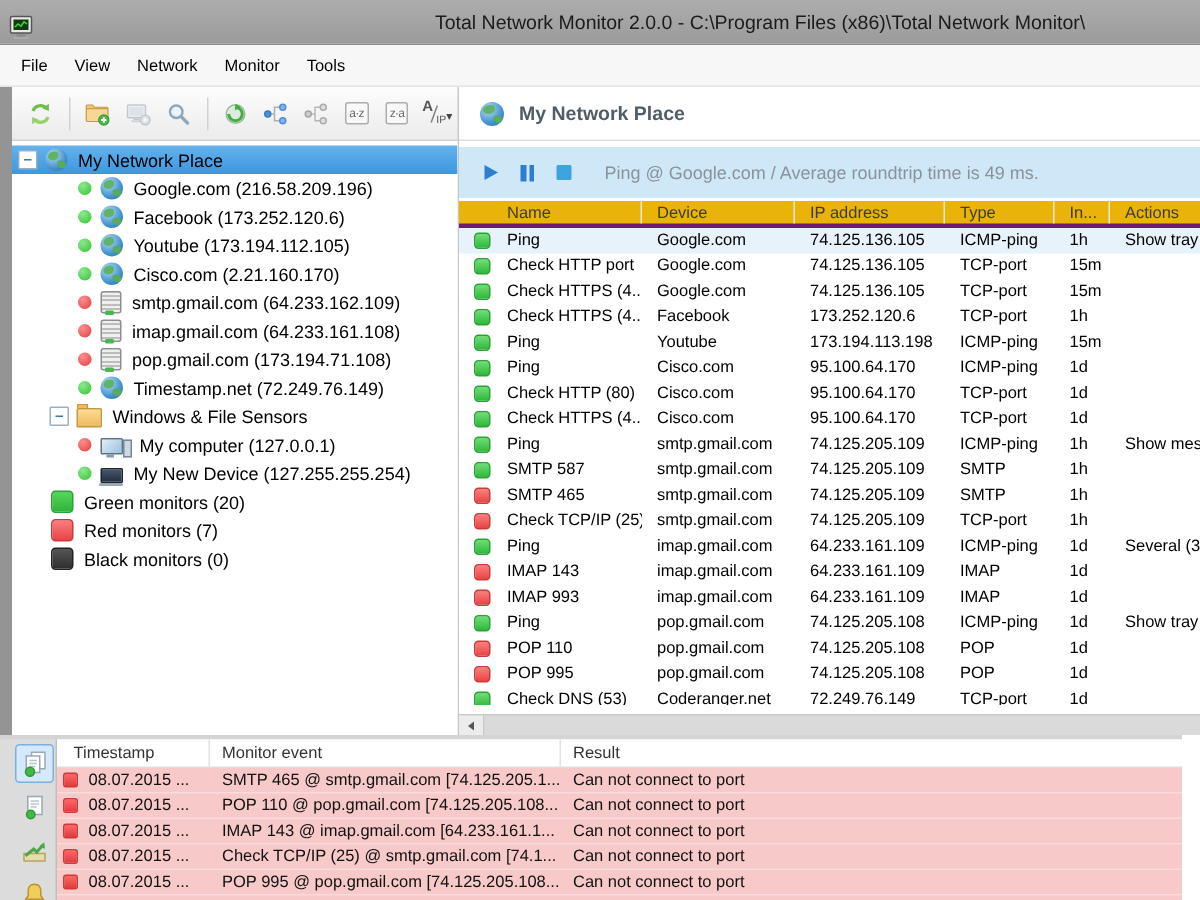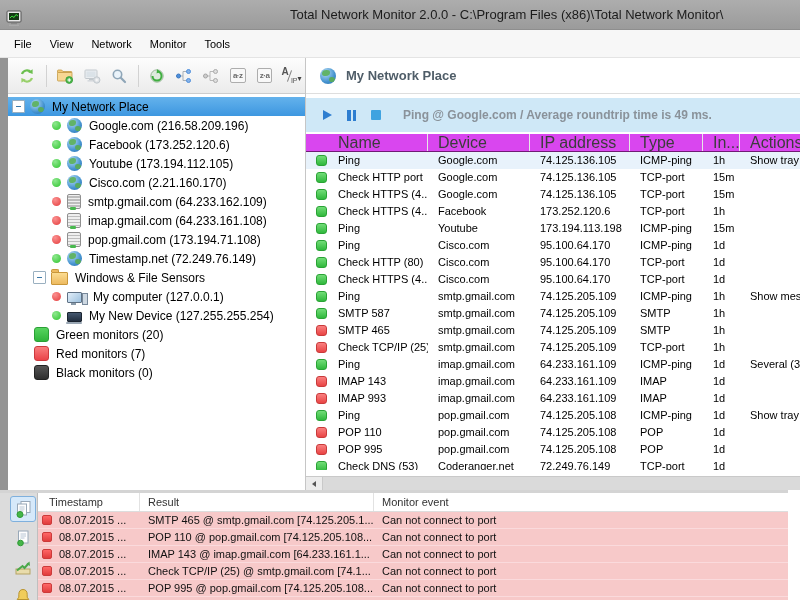--- a/index.html
+++ b/index.html
@@ -13,21 +13,21 @@
            border-bottom:1px solid #e4e4e4;display:flex;align-items:center;padding-left:5px;box-sizing:border-box}
   .menu-item{padding:0 9px;font-size:11px;color:#000000;line-height:26px;cursor:default}
   .win-left{position:absolute;left:0;top:58px;width:8px;height:542px;background:#949494}
   
   .toolbar{position:absolute;left:8px;top:58px;width:297px;height:36px;background:linear-gradient(#fdfdfd,#ebebeb);
            border-bottom:1px solid #cdcdcd;display:flex;align-items:center;box-sizing:border-box}
   .tb{width:26px;height:26px;margin:0 1px;display:flex;align-items:center;justify-content:center;border-radius:3px}
   .tb.first{margin-left:7px}
   .tb.disabled{opacity:.55}
   .tsep{width:1px;height:22px;background:#d2d2d2;margin:0 5px}
-  .badge{font-size:8px;font-weight:bold;color:#6a6a6a;border:1px solid #adadad;background:#f8f8f8;
+  .badge{font-size:8px;font-weight:normal;color:#6a6a6a;border:1px solid #adadad;background:#f8f8f8;
          border-radius:2px;padding:3px 2px;line-height:7px;letter-spacing:-.5px}
   .aipwrap{display:flex;align-items:center}
   .aip{position:relative;width:15px;height:16px}
   .aip .a{position:absolute;left:0;top:-1px;font-size:10px;font-weight:bold;color:#555;line-height:10px}
   .aip .ip{position:absolute;right:-1px;bottom:0;font-size:7px;color:#555;line-height:7px}
   .aip .sl{position:absolute;left:7px;top:2px;width:1px;height:12px;background:#808080;transform:rotate(20deg)}
   .caret::after{content:'▾';font-size:8px;color:#444;margin-left:1px}
   
   .rheader{position:absolute;left:306px;top:58px;width:494px;height:36px;background:#fff;border-bottom:1px solid #dedede;
            display:flex;align-items:center;box-sizing:border-box}
@@ -72,24 +72,24 @@
   .icon-sq-green .ticon{background:linear-gradient(#57d45f,#2fb43a);border:1px solid #2aa035}
   .icon-sq-red .ticon{background:linear-gradient(#f97e7e,#ea4348);border:1px solid #cc3a3e}
   .icon-sq-black .ticon{background:linear-gradient(#555,#2e2e2e);border:1px solid #222}
   
   .main{position:absolute;left:306px;top:94px;width:494px;height:396px;background:#fff}
   .monitorbar{position:absolute;left:0;top:4px;width:494px;height:34px;background:#cfe8f7;display:flex;align-items:center}
   .play{width:0;height:0;border-left:9px solid #2e7ed0;border-top:5px solid transparent;border-bottom:5px solid transparent;margin-left:17px}
   .pause{display:inline-flex;gap:2px;margin-left:15px}
   .pause i{width:3.5px;height:11px;background:#2e7ed0}
   .stop{width:10px;height:10px;background:#3fa3e0;border-radius:1px;margin-left:15px}
-  .mbtext{margin-left:22px;font-size:12px;font-weight:bold;color:#8a929a;white-space:nowrap}
+  .mbtext{margin-left:22px;font-size:12px;font-weight:normal;color:#8a929a;white-space:nowrap}
   .thead,.mrow{display:grid;grid-template-columns:122px 102px 100px 73px 37px 1fr}
-  .thead{position:absolute;left:0;top:40px;width:494px;height:18px;background:#d946ef;border-bottom:1px solid #701a75;
-         box-sizing:border-box;color:#3c3c3c;font-size:16px;line-height:17px}
+  .thead{position:absolute;left:0;top:40px;width:494px;height:18px;background:#eab308;border-bottom:3px solid #701a75;
+         box-sizing:border-box;color:#3c3c3c;font-size:11px;line-height:17px}
   .th{padding-left:10px;border-right:1px solid #e6e6e6;overflow:hidden;white-space:nowrap;box-sizing:border-box}
   .th:last-child{border-right:none}
   .th-name{padding-left:32px}
   .rows{position:absolute;left:0;top:58px;width:494px;height:318px;overflow:hidden}
   .mrow{height:17px;line-height:17px;font-size:11px;color:#000}
   .mrow.selected{background:#e8f2fb}
   .mrow.clipped{height:12px;overflow:hidden}
   .mc{overflow:hidden;white-space:nowrap;padding-left:10px;box-sizing:border-box}
   .c-name{padding-left:32px;position:relative}
   .msq{position:absolute;left:10px;top:3px;width:11px;height:11px;border-radius:3px;box-sizing:border-box;border:1px solid transparent}
@@ -612,22 +612,22 @@
       <div class="sb">
         <svg width="18" height="18" viewBox="0 0 18 18">
           <path d="M9 2.5c2.8 0 4.2 2 4.2 4.8v2.9l1.6 2.3H3.2l1.6-2.3V7.3C4.8 4.5 6.2 2.5 9 2.5z" fill="#f0cc5a" stroke="#b99430"></path>
           <path d="M7.6 13.5a1.5 1.5 0 0 0 2.8 0z" fill="#b99430"></path>
         </svg>
       </div>
     </div>
     <div class="logwrap">
       <div class="loghead">
         <div class="lh">Timestamp</div>
+        <div class="lh">Monitor event</div>
         <div class="lh">Result</div>
-        <div class="lh">Monitor event</div>
       </div>
       <div class="logrows">
 
           <div class="lrow status-red">
             <div class="lc c-ts">
               <span class="lsq"></span>
               <span>08.07.2015 ...</span>
             </div>
             <div class="lc">SMTP 465 @ smtp.gmail.com [74.125.205.1...</div>
             <div class="lc">Can not connect to port</div>

